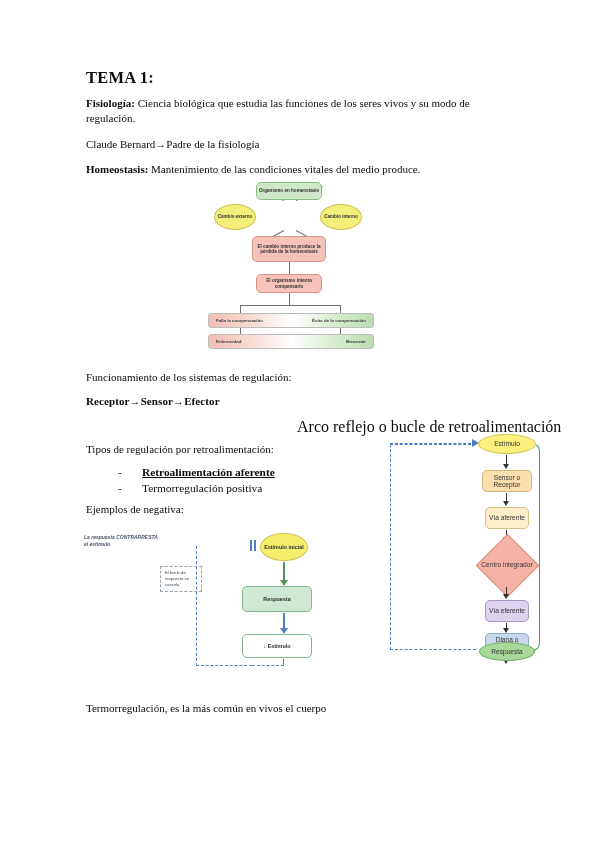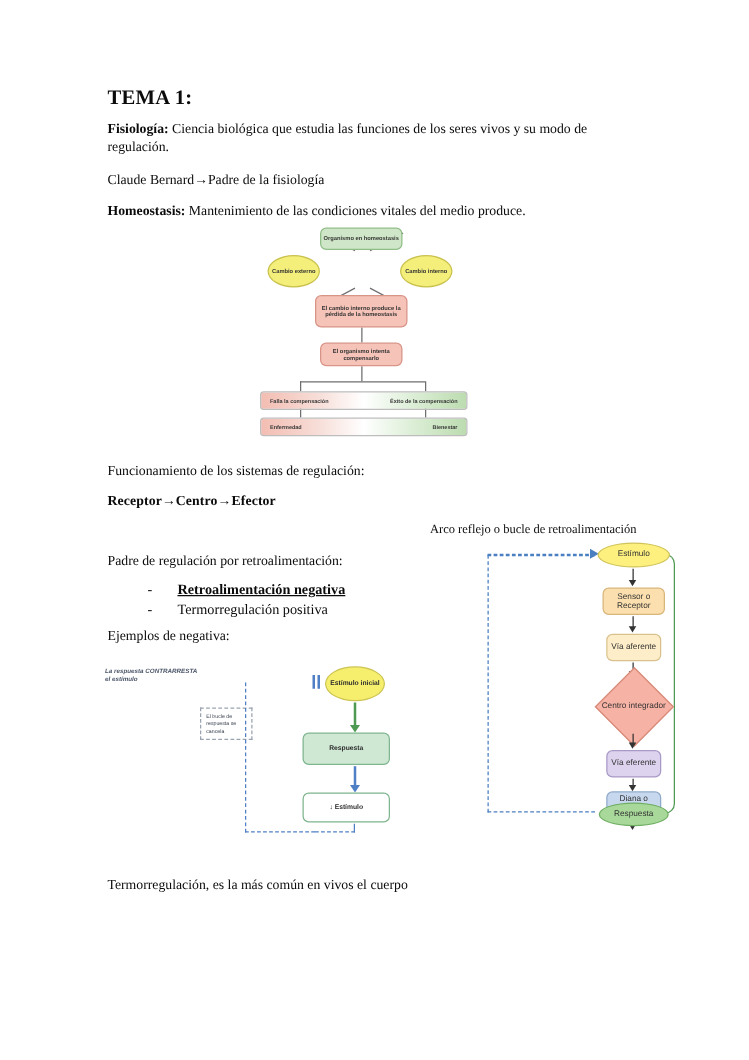--- a/index.html
+++ b/index.html
@@ -10,21 +10,21 @@
 
   h1.title{font-size:16.5px;font-weight:bold;margin:0;position:absolute;
            left:86px;top:68px;letter-spacing:.2px;}
 
   p.para{position:absolute;left:86px;width:428px;margin:0;
          font-size:11px;line-height:14.6px;text-align:left;}
   p.para b{font-weight:bold;}
 
   .bold-line{font-weight:bold;font-size:11.6px;letter-spacing:.1px;}
 
-  .center-note{position:absolute;font-size:10px;margin-left:47px;}
+  .center-note{position:absolute;font-size:16px;}
 
   ul.bullets{position:absolute;left:118px;margin:0;padding:0;list-style:none;font-size:11.4px;}
   ul.bullets li{position:relative;padding-left:24px;line-height:16px;}
   ul.bullets li .dash{position:absolute;left:0;top:0;}
   ul.bullets li.strong span.lbl{font-weight:bold;text-decoration:underline;}
 
   
   .diagram{position:absolute;}
   .node{position:absolute;box-sizing:border-box;display:flex;align-items:center;
         justify-content:center;text-align:center;font-family:"Liberation Sans","DejaVu Sans",sans-serif;
@@ -91,30 +91,30 @@
   </p>
 
   <p class="para" style="top:137px;">Claude Bernard→Padre de la fisiología</p>
 
   <p class="para" style="top:162px;">
     <b>Homeostasis:</b><span> Mantenimiento de las condiciones vitales del medio produce.</span>
   </p>
 
   <p class="para" style="top:370px;">Funcionamiento de los sistemas de regulación:</p>
 
-  <p class="para bold-line" style="top:394px;">Receptor→Centro→Efector</p>
+  <p class="para bold-line" style="top:394px;">Receptor→Sensor→Efector</p>
 
   <div class="center-note" style="left:297px;top:418px;">Arco reflejo o bucle de retroalimentación</div>
 
-  <p class="para" style="top:442px;">Padre de regulación por retroalimentación:</p>
+  <p class="para" style="top:442px;">Tipos de regulación por retroalimentación:</p>
 
   <ul class="bullets" style="top:464px;">
     <li class="strong">
       <span class="dash">-</span>
-      <span class="lbl">Retroalimentación negativa</span>
+      <span class="lbl">Retroalimentación aferente</span>
     </li>
     <li>
       <span class="dash">-</span>
       <span class="lbl">Termorregulación positiva</span>
     </li>
   </ul>
 
   <p class="para" style="top:502px;">Ejemplos de negativa:</p>
 
   <p class="para" style="top:701px;">Termorregulación, es la más común en vivos el cuerpo</p>

